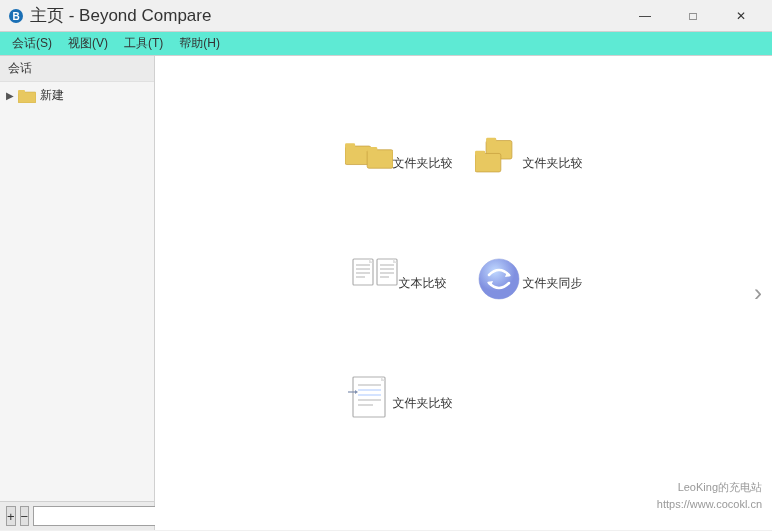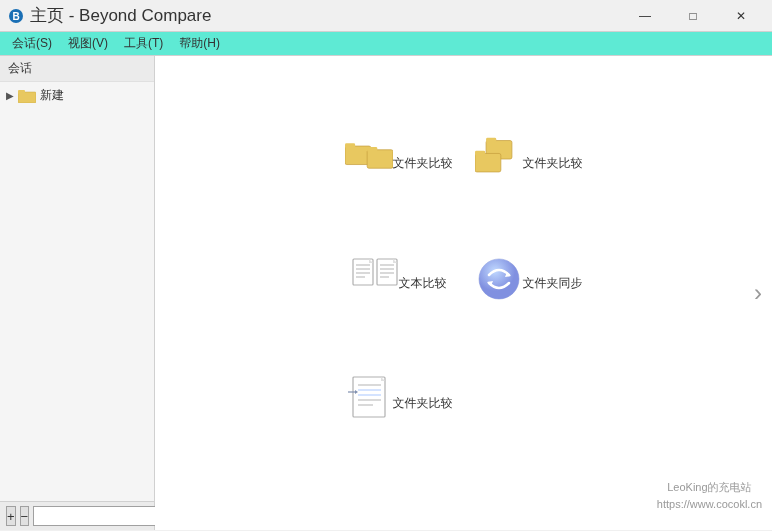--- a/index.html
+++ b/index.html
@@ -198,21 +198,21 @@
       font-size: 24px;
       color: #999;
       cursor: pointer;
     }
 
     
     .watermark {
       position: absolute;
       bottom: 18px;
       right: 10px;
-      text-align: center;
+      text-align: right;
       color: #999;
       font-size: 11px;
       line-height: 1.5;
     }
   </style>
 </head>
 <body>
 
 <div class="title-bar">
   <div class="title-bar-icon">

